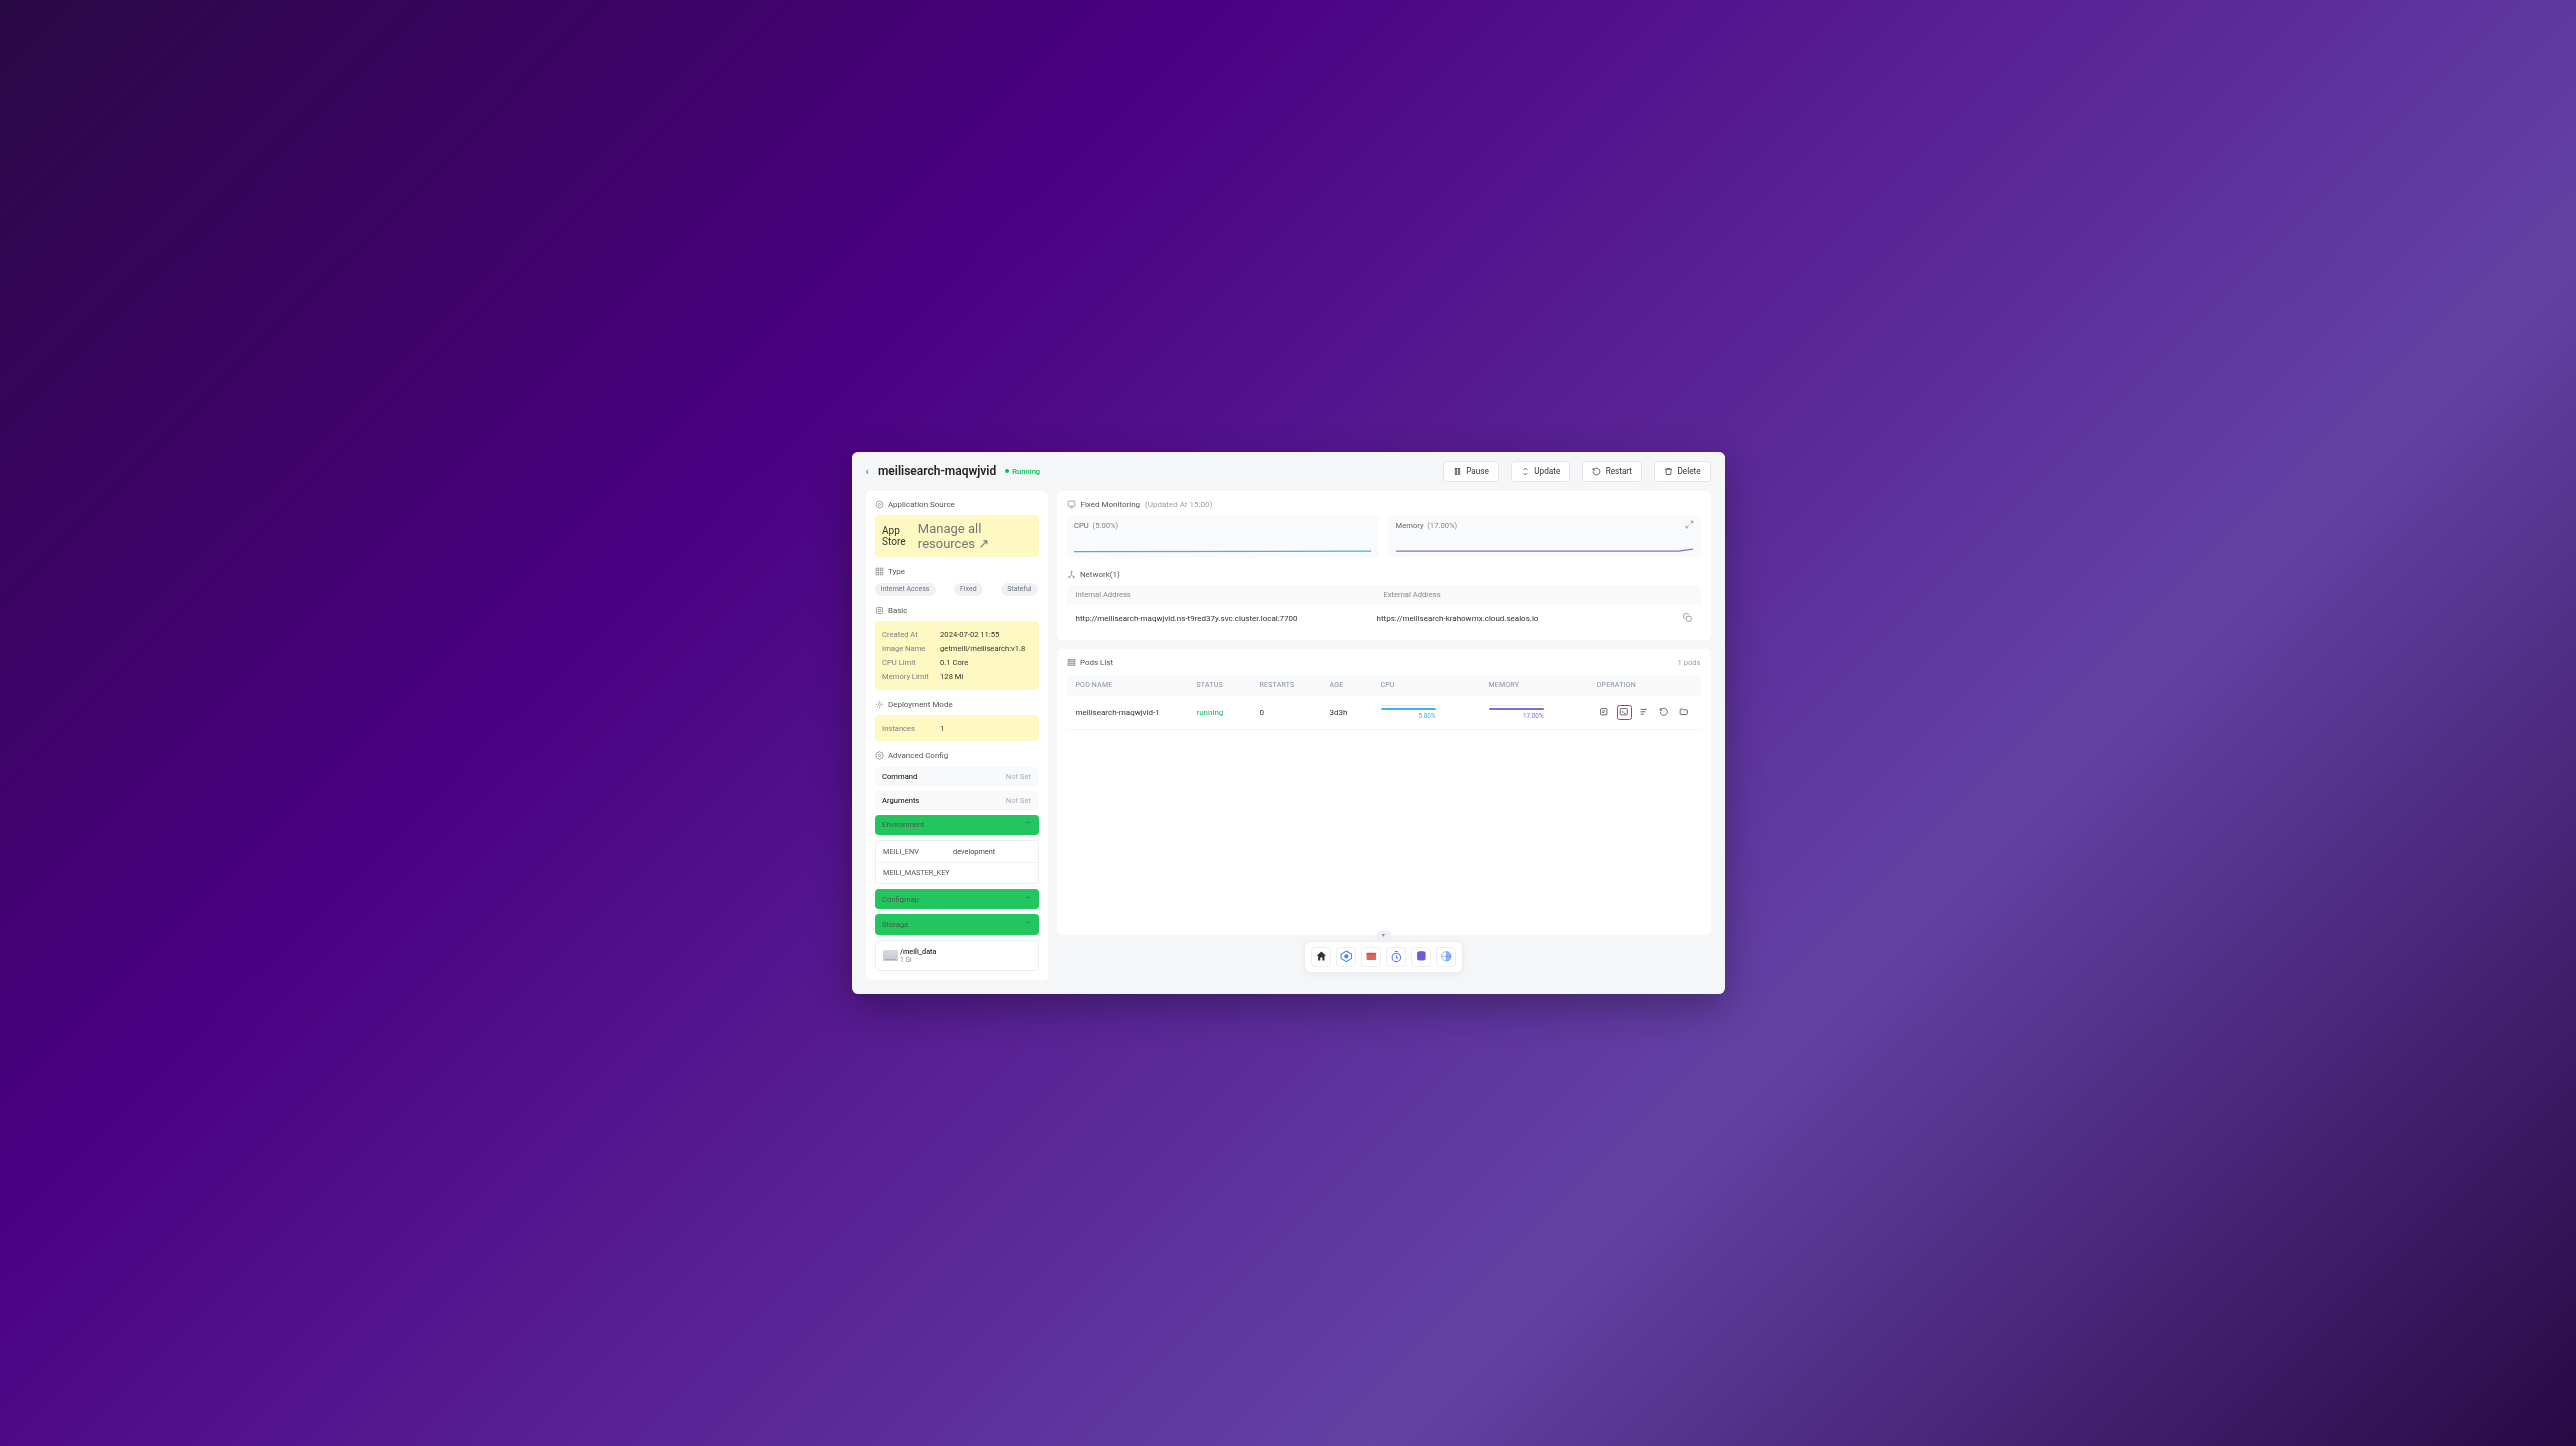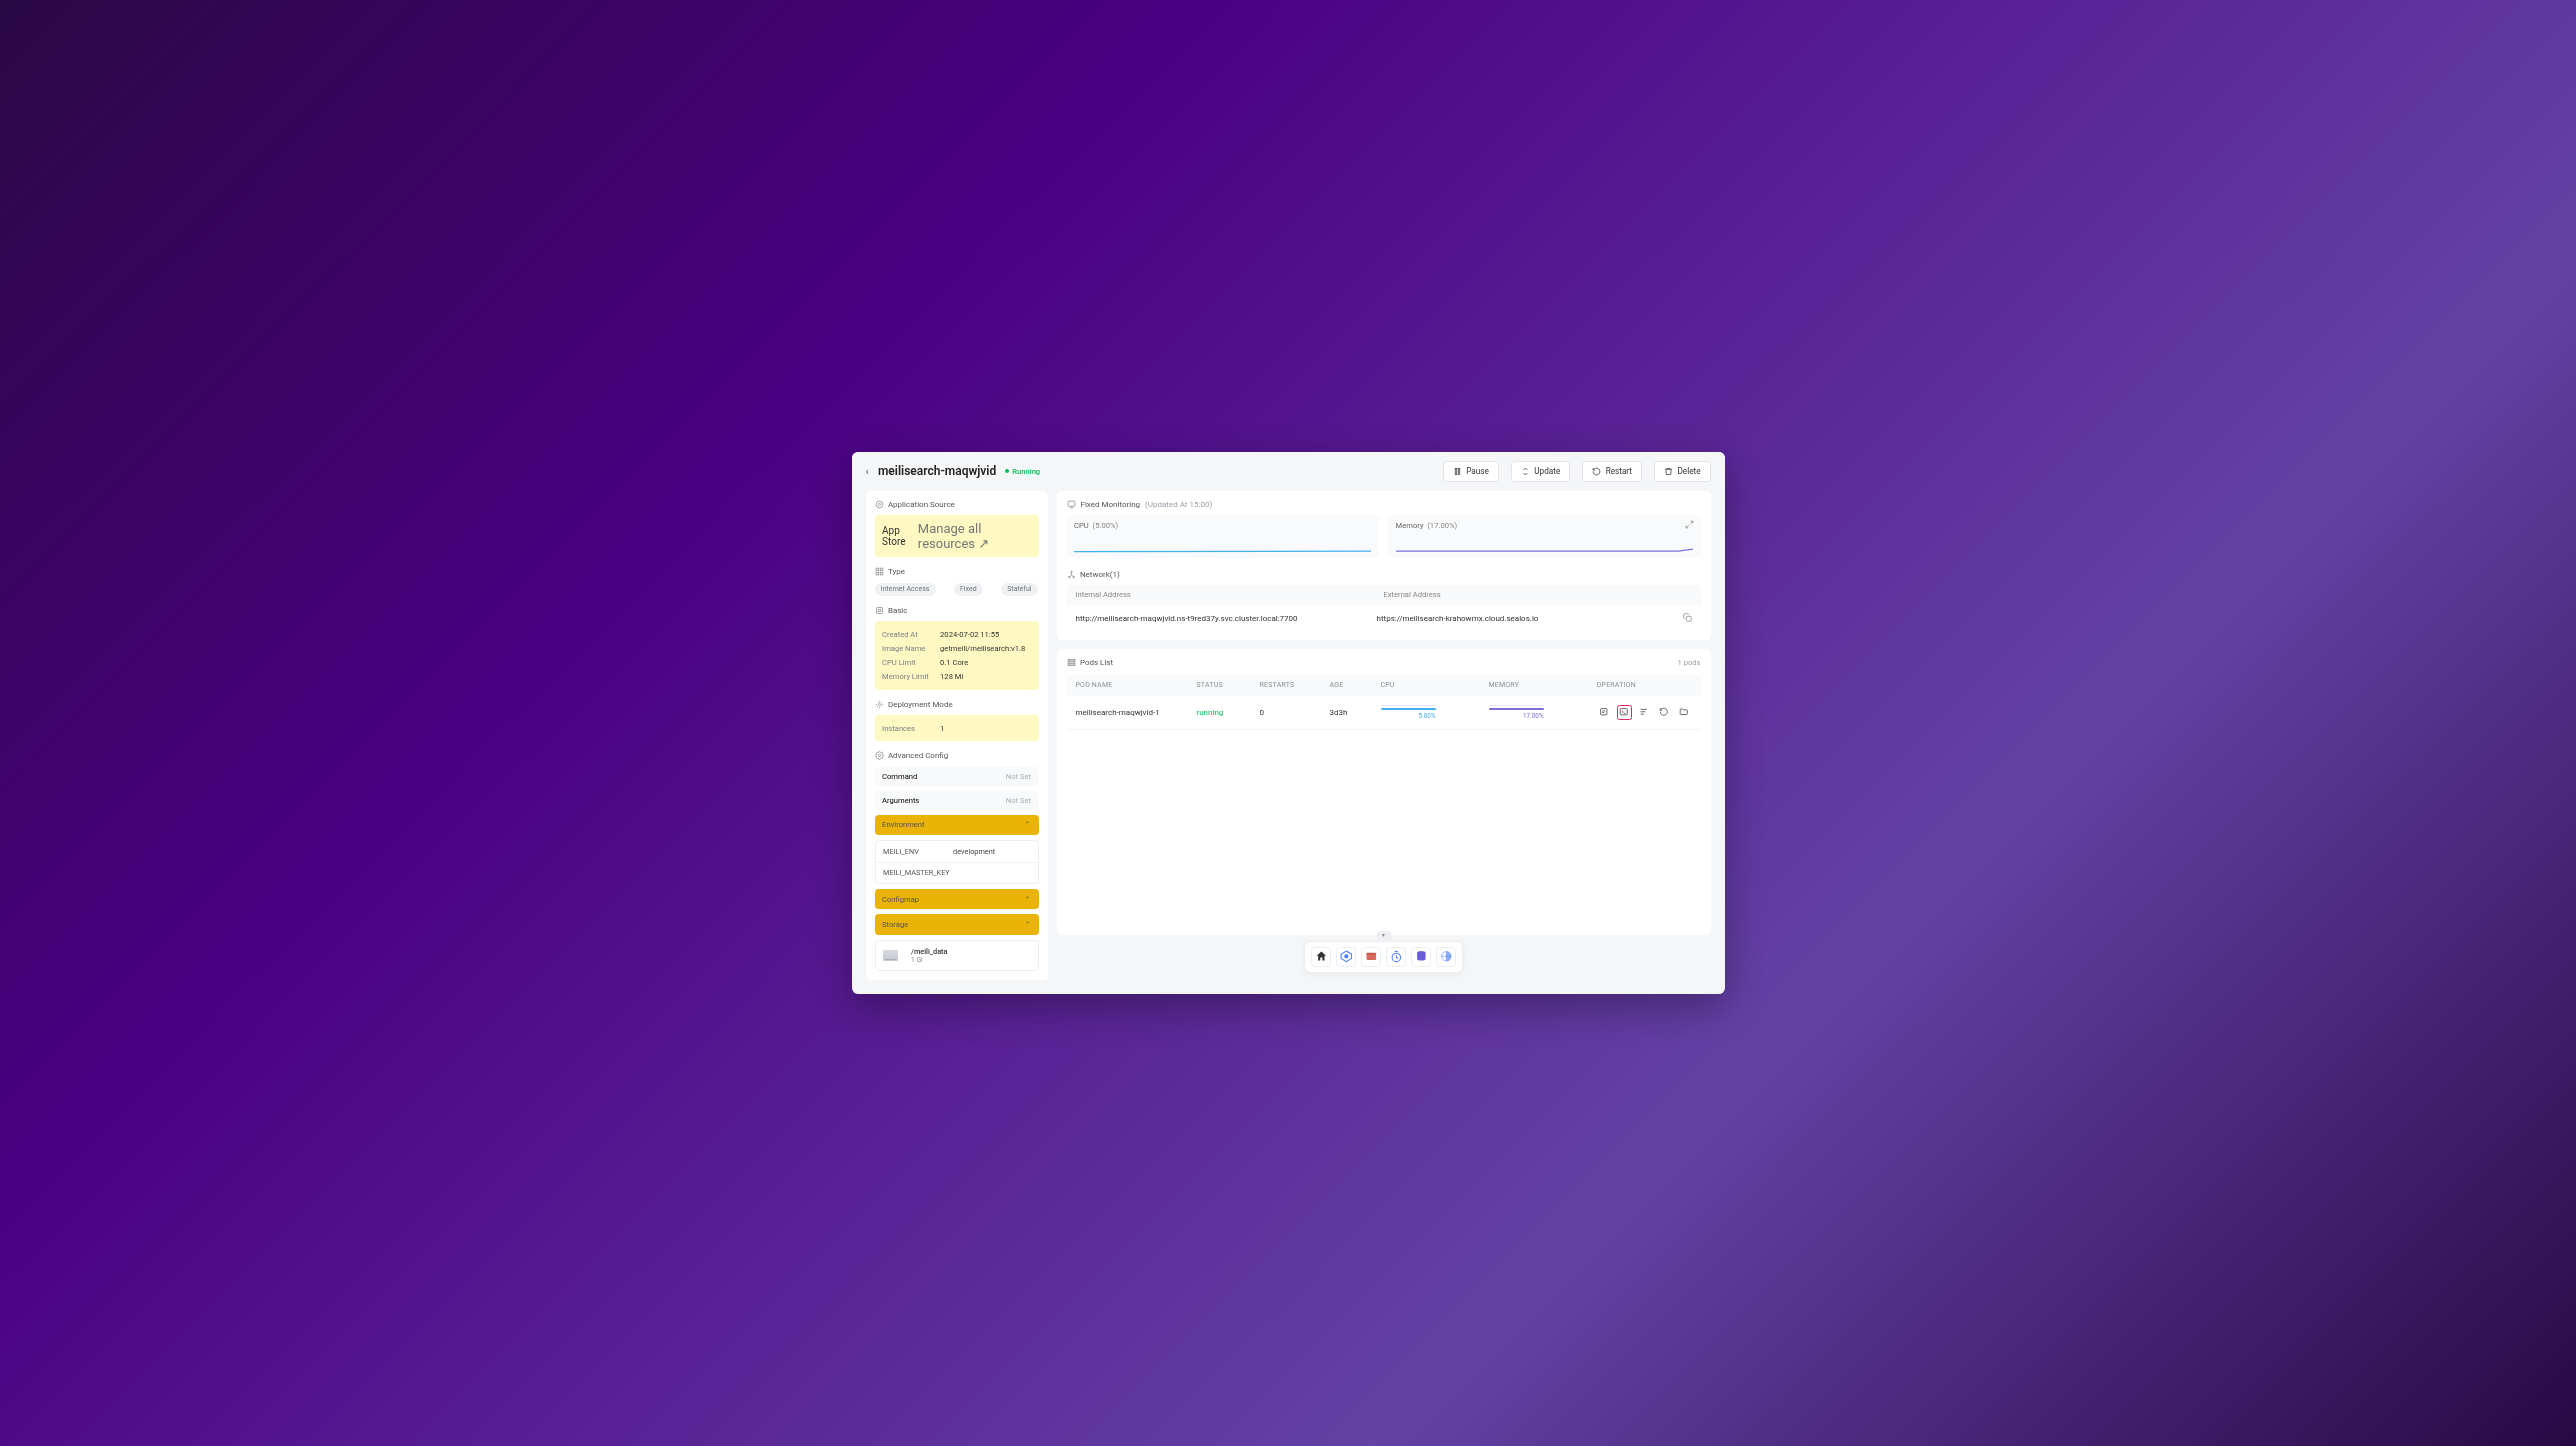--- a/index.html
+++ b/index.html
@@ -46,26 +46,26 @@
 .panel{background:#fff;border-radius:5px;padding:9px 10px}
 .sec-head{display:flex;align-items:center;gap:4.4px;color:#555;font-size:8px;margin-bottom:6.3px}
 .sec-head svg{width:9px;height:9px;color:#888}
 .info-block{background:#fef9c3;border-radius:3.8px;padding:6.3px 7.6px;margin-bottom:10px}
 .info-row{display:flex;align-items:center;padding:2.5px 0;font-size:7.6px}
 .info-label{color:#7a7f87;width:58px}
 .info-value{color:#333}
 .manage-link{margin-left:auto;color:#777;font-size:13px;cursor:pointer}
 .tags{display:flex;gap:18px;flex-wrap:wrap;margin-bottom:10px}
 .tag{background:#f0f1f3;color:#6b7280;font-size:7px;padding:2.5px 6.3px;border-radius:7.6px}
-.collapser{display:flex;align-items:flex-start;justify-content:space-between;background:#eab308;border-radius:3.8px;padding:5.7px 7.6px;font-size:7.6px;color:#555;margin-top:5px;cursor:pointer}
+.collapser{display:flex;align-items:flex-start;justify-content:space-between;background:#22c55e;border-radius:3.8px;padding:5.7px 7.6px;font-size:7.6px;color:#555;margin-top:5px;cursor:pointer}
 .env-box{border:0.6px solid #eceef1;border-radius:3.8px;margin-top:5px}
 .env-row{display:flex;padding:5.7px 7.6px;font-size:7.3px;color:#444;border-bottom:0.6px solid #f0f0f0}
 .env-row:last-child{border-bottom:none}
 .env-key{width:70px;color:#555}
-.storage-box{border:0.6px solid #eceef1;border-radius:3.8px;margin-top:5px;padding:6.3px 7.6px;display:flex;gap:13px;align-items:center}
+.storage-box{border:0.6px solid #eceef1;border-radius:3.8px;margin-top:5px;padding:6.3px 7.6px;display:flex;gap:2px;align-items:center}
 .disk-icon{width:15px;height:11.4px;background:linear-gradient(#d8dbe0,#c5c9d0);border-radius:1.3px;position:relative}
 .disk-icon::after{content:"";position:absolute;bottom:1.3px;left:1.9px;right:1.9px;height:1.3px;background:#a6abb4;border-radius:0.6px}
 .storage-text .path{font-size:7.3px;color:#333;font-weight:500}
 .storage-text .size{font-size:6.7px;color:#888}
 .mon-head{display:flex;align-items:center;justify-content:space-between}
 .mon-head-left{display:flex;align-items:center;gap:5px;font-size:8px;color:#555}
 .mon-head-left .updated{color:#9aa0a8}
 .monitoring{display:flex;gap:9px;margin-top:6.3px;position:relative}
 .mon-card{flex:1;background:#f9fafb;border-radius:3.8px;padding:6.3px 7.6px 5px}
 .mon-label{font-size:7.6px;color:#666;margin-bottom:5px}

